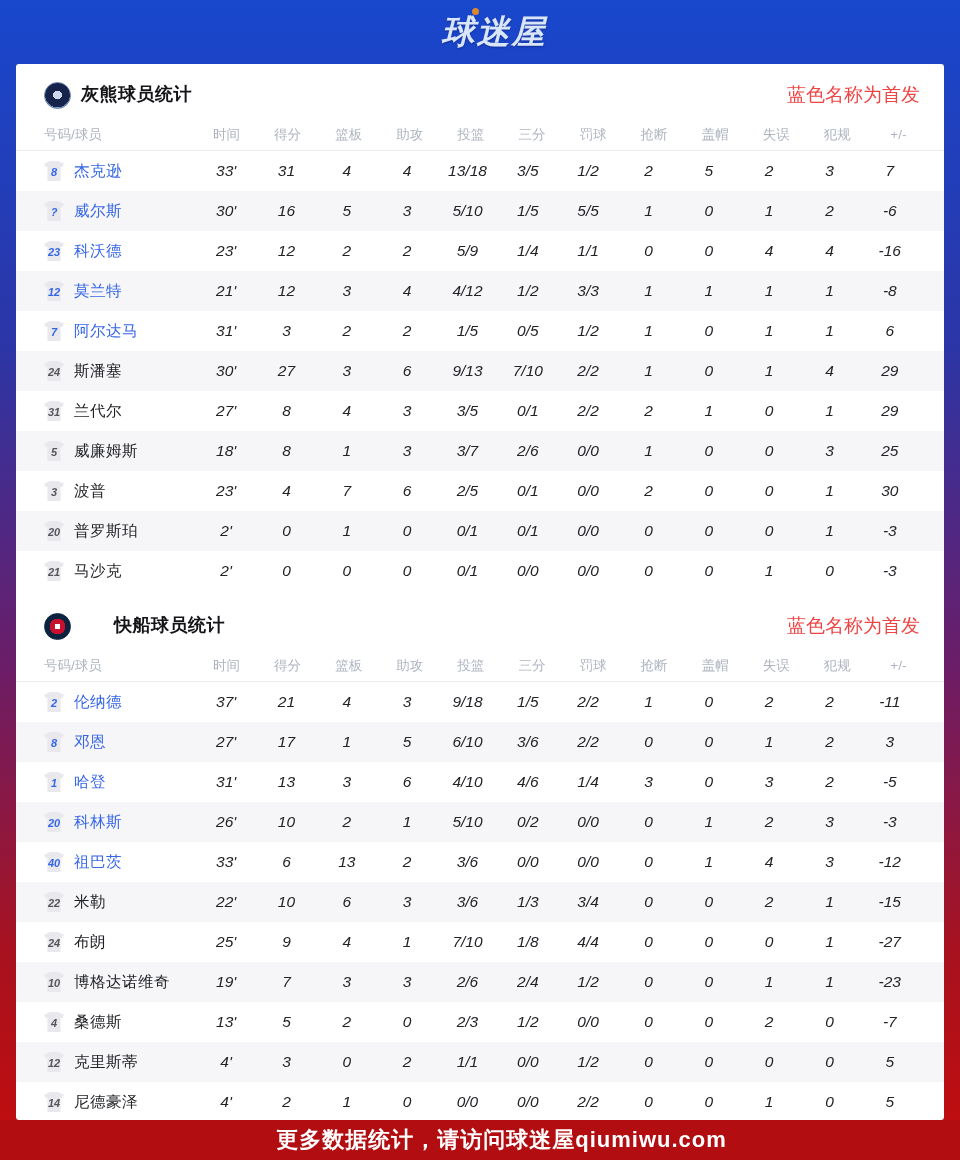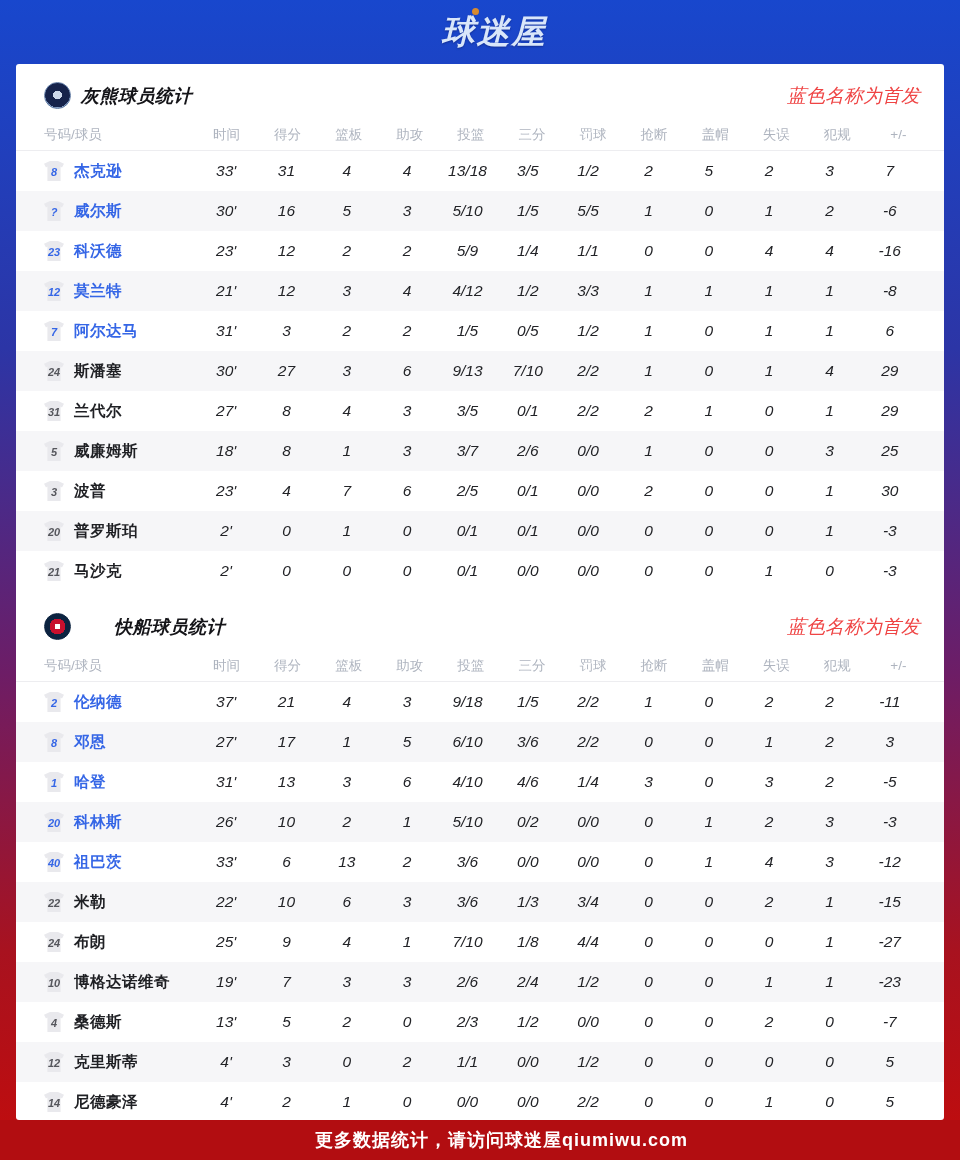--- a/index.html
+++ b/index.html
@@ -13,21 +13,21 @@
   .site-logo {
     font-size:33px; font-weight:700; color:#d9e6fa; letter-spacing:2px;
     font-style:italic; text-shadow:0 1px 2px rgba(0,0,50,.35); position:relative;margin-left:28px;
   }
   .site-logo .dot { position:absolute; top:-2px; left:50%; margin-left:-22px;
     width:7px; height:7px; border-radius:50%; background:#d88a2f; }
   .card {
     margin:0 16px; background:#ffffff; border-radius:3px; flex:1; overflow:hidden;
     display:flex; flex-direction:column;
   }
-  .section-head { display:flex; align-items:center; padding:18px 24px 10px 28px;font-style:italic; }
+  .section-head { display:flex; padding:18px 24px 10px 28px; }
   .section-head.second { padding-top:22px;gap:33px; }
   .team-logo { width:27px; height:27px; border-radius:50%; flex:none; margin-right:10px; }
   .team-logo.grizzlies {
     background:radial-gradient(circle at 50% 48%, #cdd9eb 0 24%, #16234b 25% 68%, #8aa4c8 69% 100%);
     border:1px solid #5d77a0;
   }
   .team-logo.clippers {
     background:radial-gradient(circle at 50% 50%, #ffffff 0 16%, #c8102e 17% 44%, #0c2340 45% 100%);
     border:1px solid #0c2340;
   }
@@ -40,27 +40,27 @@
   .cell-player { flex:none; width:152px; text-align:left; display:flex; align-items:center; }
   .prow { display:flex; align-items:center; height:40px; padding:0 24px 0 28px; }
   .prow.alt { background:#f6f6f8; }
   .jersey {
     width:20px; height:20px; flex:none; margin-right:10px; background:#e9e9ed;
     clip-path:polygon(30% 0,70% 0,100% 14%,90% 32%,83% 27%,83% 100%,17% 100%,17% 27%,10% 32%,0 14%);
     font-size:11px; font-weight:600; font-style:italic; color:#55565c;
     display:flex; align-items:center; justify-content:center; padding-top:2px;
   }
   .prow.starter .jersey { color:#3566e6; }
-  .pname { font-size:15.5px; font-weight:700; color:#1f2024; letter-spacing:.5px; }
+  .pname { font-size:15.5px; font-weight:400; color:#1f2024; letter-spacing:.5px; }
   .prow.starter .pname { color:#3566e6; }
   .stat { font-size:15.5px; font-style:italic; font-weight:500; color:#222327; }
   .footer-banner {
     height:40px; flex:none; background:#b20d11; display:flex; align-items:center; justify-content:center;
   }
-  .footer-text { color:#ffffff; font-size:18px; font-weight:700; letter-spacing:1px;margin-left:43px; }
+  .footer-text { color:#ffffff; font-size:22px; font-weight:700; letter-spacing:1px;margin-left:43px; }
 </style>
 </head>
 <body>
 
 <div class="top-banner">
   <div class="site-logo">
     <span class="dot"></span>
     <span>球迷屋</span>
   </div>
 </div>

